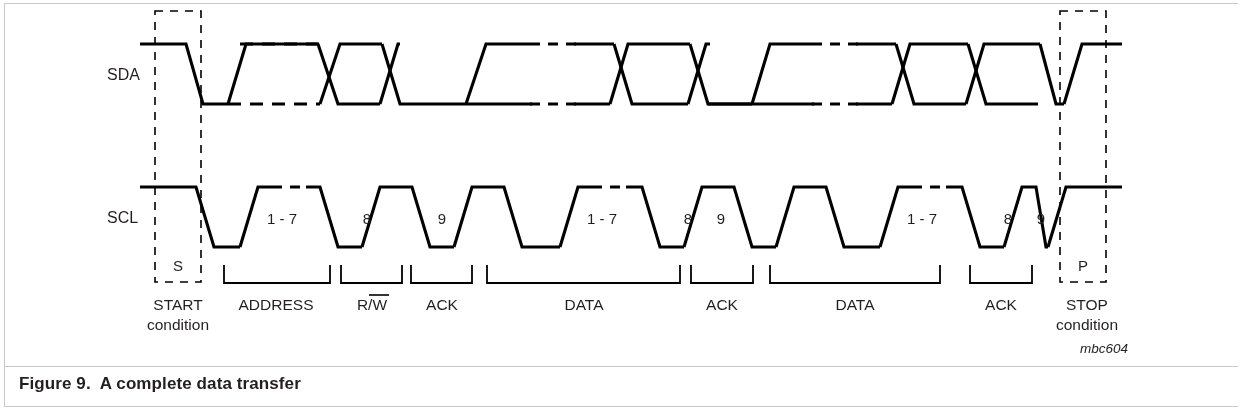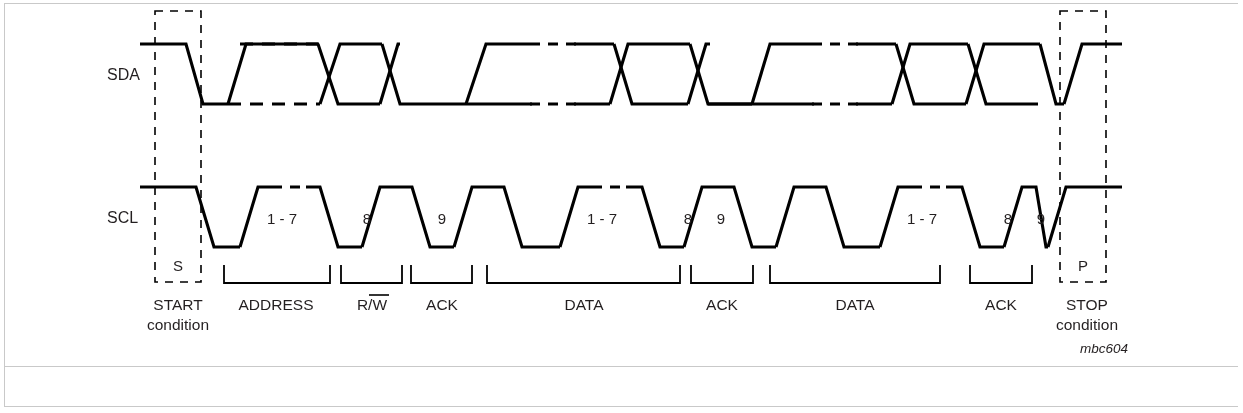--- a/index.html
+++ b/index.html
@@ -229,13 +229,14 @@
 
       <text class="lbl-phase" x="1087" y="310" text-anchor="middle">STOP</text>
       <text class="lbl-phase" x="1087" y="330" text-anchor="middle">condition</text>
 
       <text class="lbl-foot" x="1104" y="353" text-anchor="middle">mbc604</text>
     </svg>
   </div>
 
   <div id="caption-divider"></div>
 
+  <div id="caption"><span>Figure 9.</span><span>  </span><span>A complete data transfer</span></div>
 </div>
 
 </body></html>

